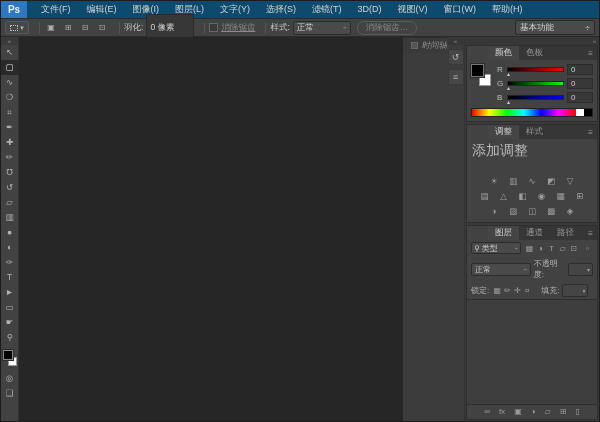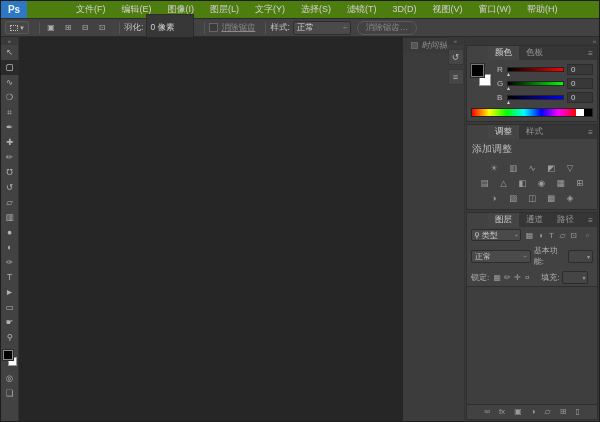--- a/index.html
+++ b/index.html
@@ -1,21 +1,21 @@
 <!DOCTYPE html>
 <html><head>
 <meta charset="utf-8">
 <style>
   * { box-sizing: border-box; margin: 0; padding: 0; }
   html,body { width:600px; height:422px; }
   body { font-family: "Liberation Sans", "DejaVu Sans", sans-serif; background:#2a2a2a; overflow:hidden; }
   .app { width:600px; height:422px; background:#3c3c3c; border:1px solid #1c1c1c; display:flex; flex-direction:column; }
 
   
-  .menubar { height:18px; background:#4d7c0f; border-bottom:1px solid #2b2b2b; display:flex; align-items:center; flex:0 0 18px;gap:35px; }
+  .menubar { height:18px; background:#0c4a6e; border-bottom:1px solid #2b2b2b; display:flex; align-items:center; flex:0 0 18px; }
   .pslogo { width:26px; height:17px; background:#2e77c2; color:#eaf5ff; font-size:10px; font-weight:bold; display:flex; align-items:center; justify-content:center; margin-right:6px; }
   .menu-item { font-size:9px; color:#d2d2d2; padding:0 8px; line-height:17px; cursor:default; }
 
   
   .optionsbar { height:18px; background:#424242; border-bottom:1px solid #2b2b2b; display:flex; align-items:center; font-size:8.5px; color:#c4c4c4; flex:0 0 18px; padding:0 4px; }
   .ob-group { display:flex; align-items:center; gap:3px; margin-right:6px; }
   .preset-btn { width:24px; height:13px; border:1px solid #585858; border-radius:2px; display:flex; align-items:center; justify-content:center; gap:2px; color:#b5b5b5; font-size:7px; background:#474747; }
   .mini-marquee { width:8px; height:6px; border:1px dotted #c0c0c0; }
   .mode-btn { width:14px; height:13px; display:flex; align-items:center; justify-content:center; color:#b0b0b0; font-size:8px; border-radius:2px; }
   .ob-sep { width:1px; height:12px; background:#555; margin:0 4px; }
@@ -77,21 +77,21 @@
   .ch-track.b { background:linear-gradient(to right,#000,#00f); }
   .ch-thumb { position:absolute; left:-2px; bottom:-6px; color:#cfcfcf; font-size:5px; }
   .ch-val { width:26px; height:11px; background:#383838; border:1px solid #2c2c2c; color:#cfcfcf; font-size:8px; display:flex; align-items:center; padding-left:3px; }
   .spectrum { height:9px; margin:4px 4px 4px 4px; display:flex; border:1px solid #242424; }
   .spec-grad { flex:1; background:linear-gradient(to right,#f00,#ff0,#0f0,#0ff,#00f,#f0f,#f00); }
   .spec-w { width:8px; background:#fff; }
   .spec-k { width:8px; background:#000; }
 
   
   .adj-body { padding:3px 5px 5px 5px; }
-  .adj-title { font-size:10px; color:#b8b8b8; margin-bottom:6px; }
+  .adj-title { font-size:14px; color:#b8b8b8; margin-bottom:15px; }
   .adj-row { display:flex; gap:4px; justify-content:center; margin-top:3px; }
   .adj-ic { width:15px; height:12px; display:flex; align-items:center; justify-content:center; color:#9c9c9c; font-size:8.5px; }
 
   
   .layers { flex:1; margin-bottom:1px; min-height:0; }
   .lr-row { display:flex; align-items:center; gap:3px; padding:2px 4px; font-size:8px; color:#b0b0b0; }
   .filter-select { width:50px; height:12px; background:#4a4a4a; border:1px solid #2c2c2c; border-radius:2px; display:flex; align-items:center; gap:2px; padding:0 2px; color:#c8c8c8; }
   .filter-select .stepper { margin-left:auto; font-size:6px; color:#999; }
   .f-ic { width:11px; text-align:center; color:#9c9c9c; font-size:8px; }
   .blend-select { width:64px; height:13px; background:#4a4a4a; border:1px solid #2c2c2c; border-radius:2px; display:flex; align-items:center; justify-content:space-between; padding:0 3px; color:#c8c8c8; font-size:8px; }
@@ -152,20 +152,26 @@
     <div class="ob-sep"></div>
     <div class="ob-group">
       <span class="ob-label">样式:</span>
       <div class="ob-select" style="width:58px">
         <span>正常</span>
         <span class="stepper">÷</span>
       </div>
     </div>
     <div class="ob-group">
       <div class="ob-btn">消除锯齿…</div>
+    </div>
+    <div class="ob-right">
+      <div class="ws-select">
+        <span>基本功能</span>
+        <span class="stepper">÷</span>
+      </div>
     </div>
   </div>
 
   <div class="main">
 
     <div class="toolbar">
       <div class="tb-collapse">«</div>
       <div style="display:flex;flex-direction:column;">
 
       <div class="tool">↖</div>
@@ -316,21 +322,21 @@
               <div class="f-ic">▱</div>
               <div class="f-ic">⊡</div>
             </div>
           <span class="f-ic" style="margin-left:auto;">▫</span>
         </div>
         <div class="lr-row">
           <div class="blend-select">
             <span>正常</span>
             <span class="stepper" style="font-size:6px;color:#999;">÷</span>
           </div>
-          <span>基本功能:</span>
+          <span>不透明度:</span>
           <div class="mini-select">▾</div>
         </div>
         <div class="lr-row">
           <span>锁定:</span>
           <div style="display:flex;">
 
           <div class="lock-ic">▦</div>
               <div class="lock-ic">✏</div>
               <div class="lock-ic">✛</div>
               <div class="lock-ic">¤</div>

